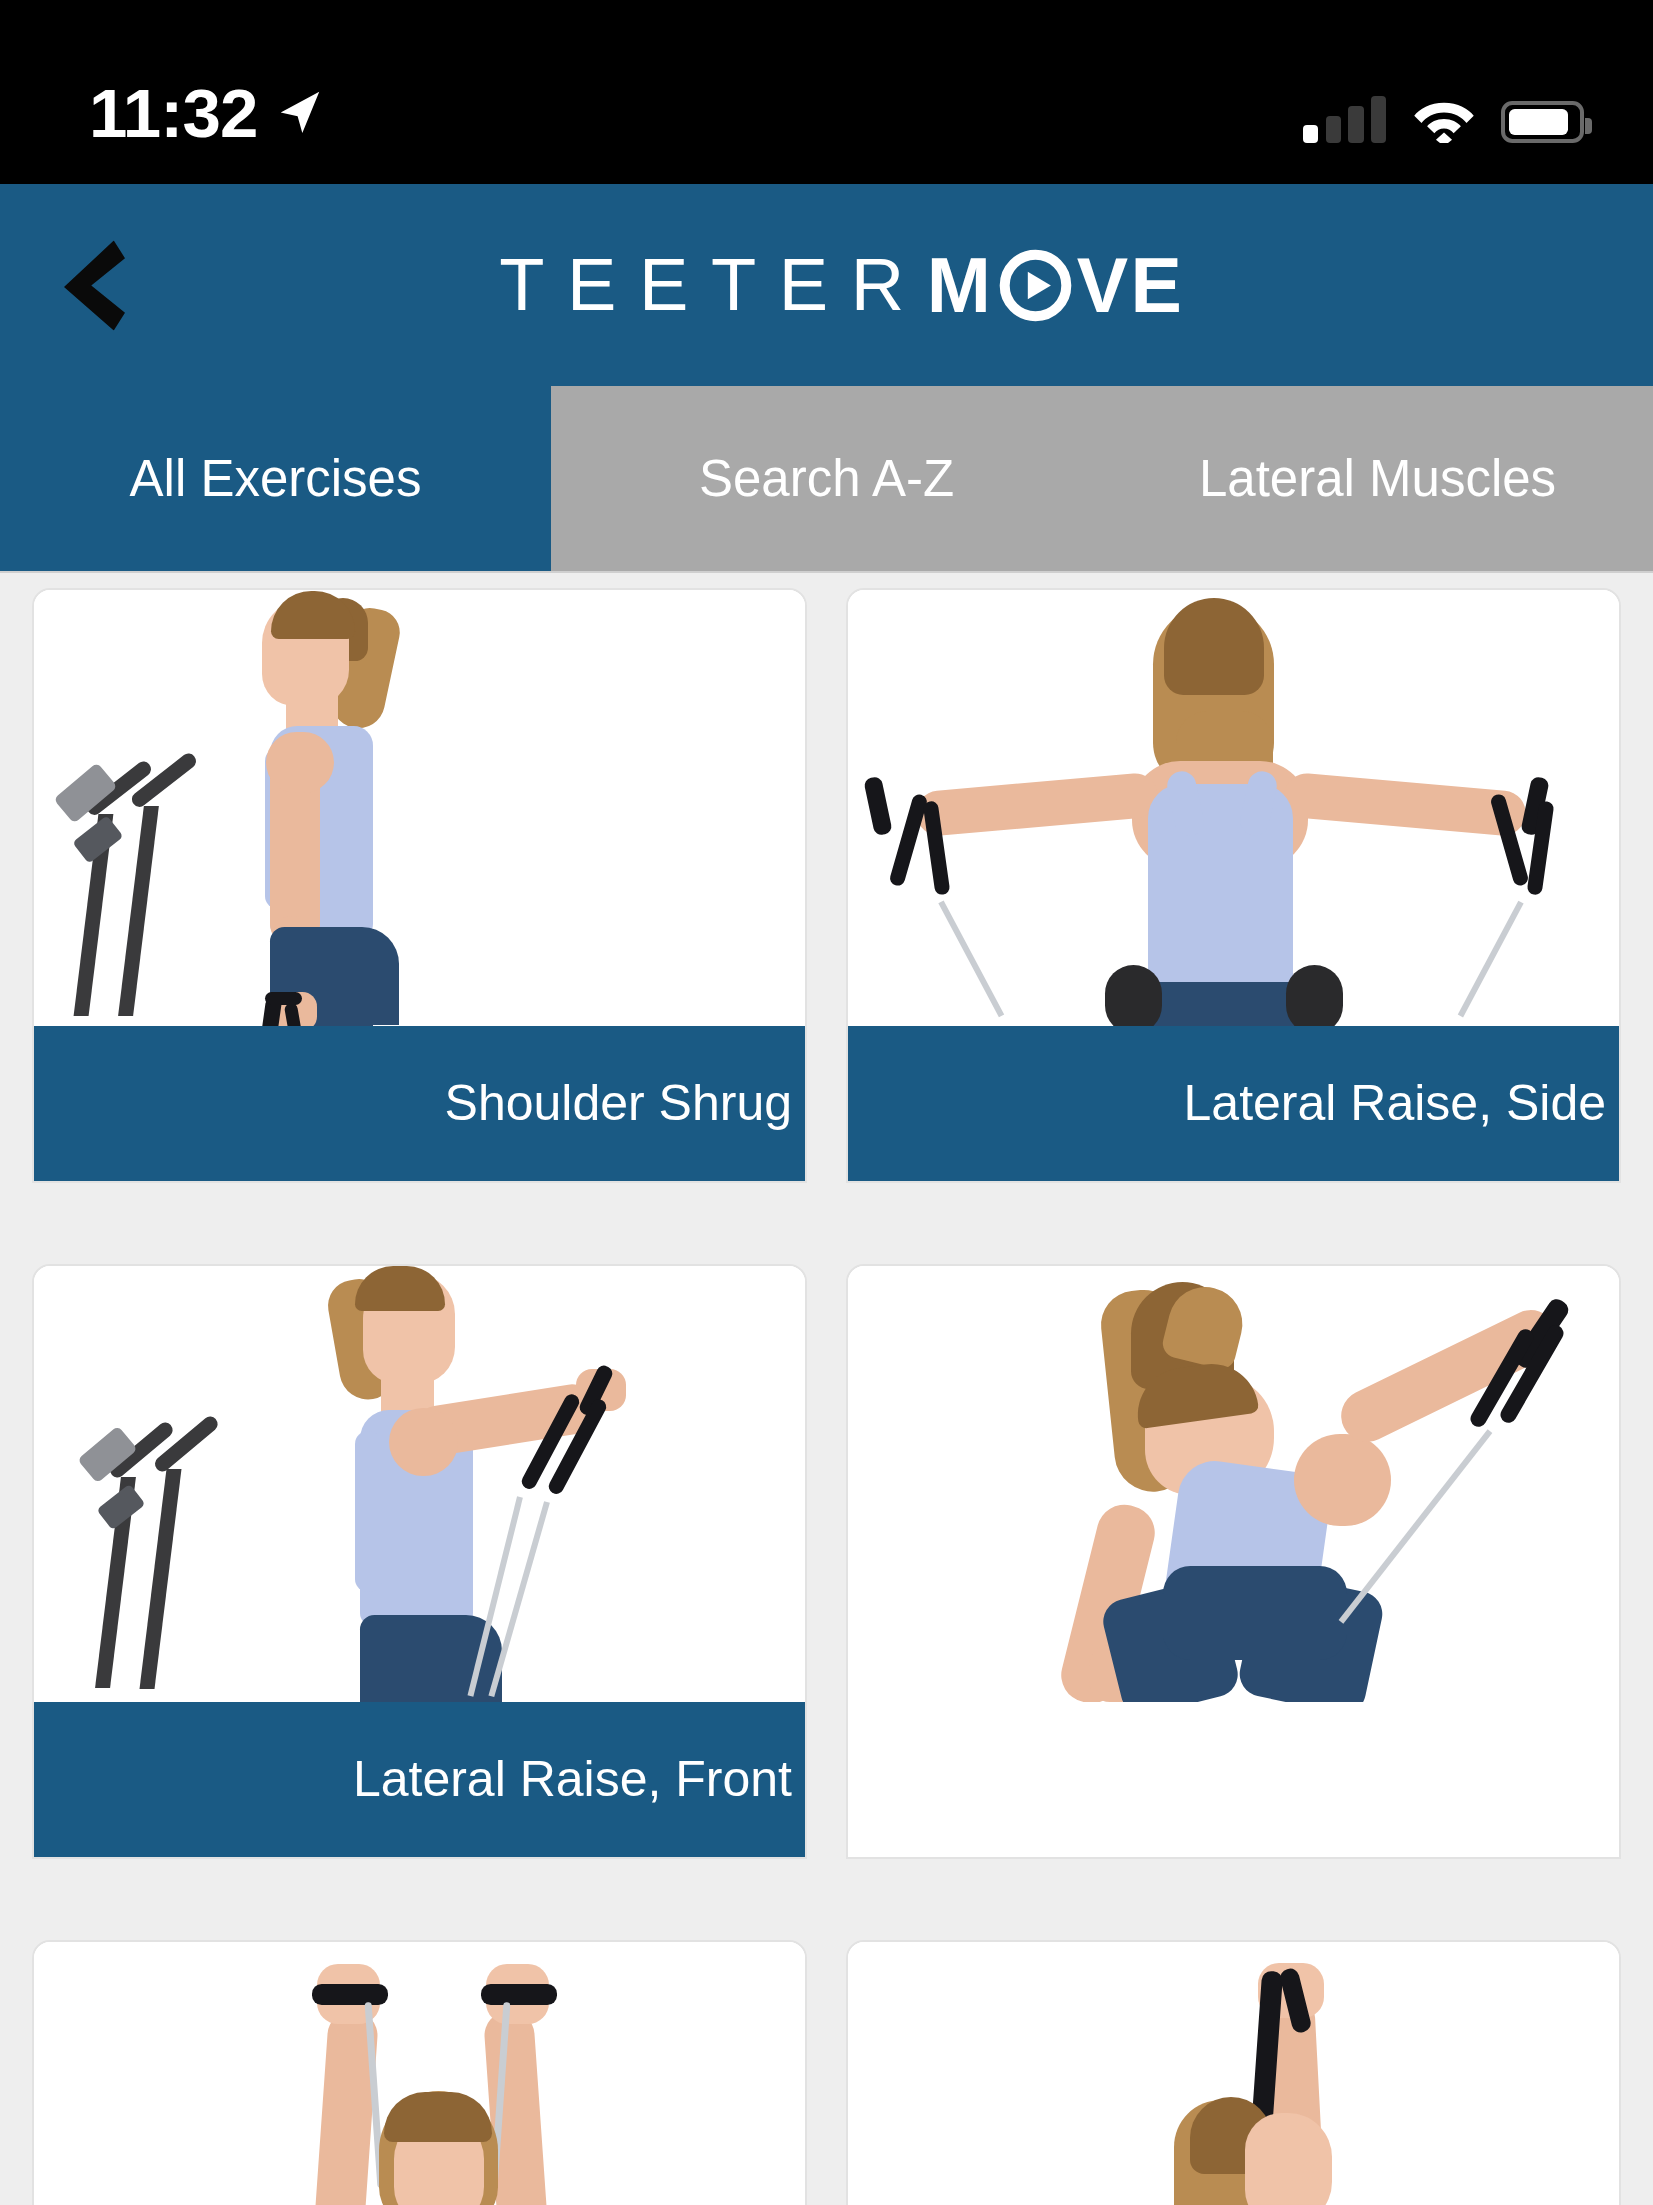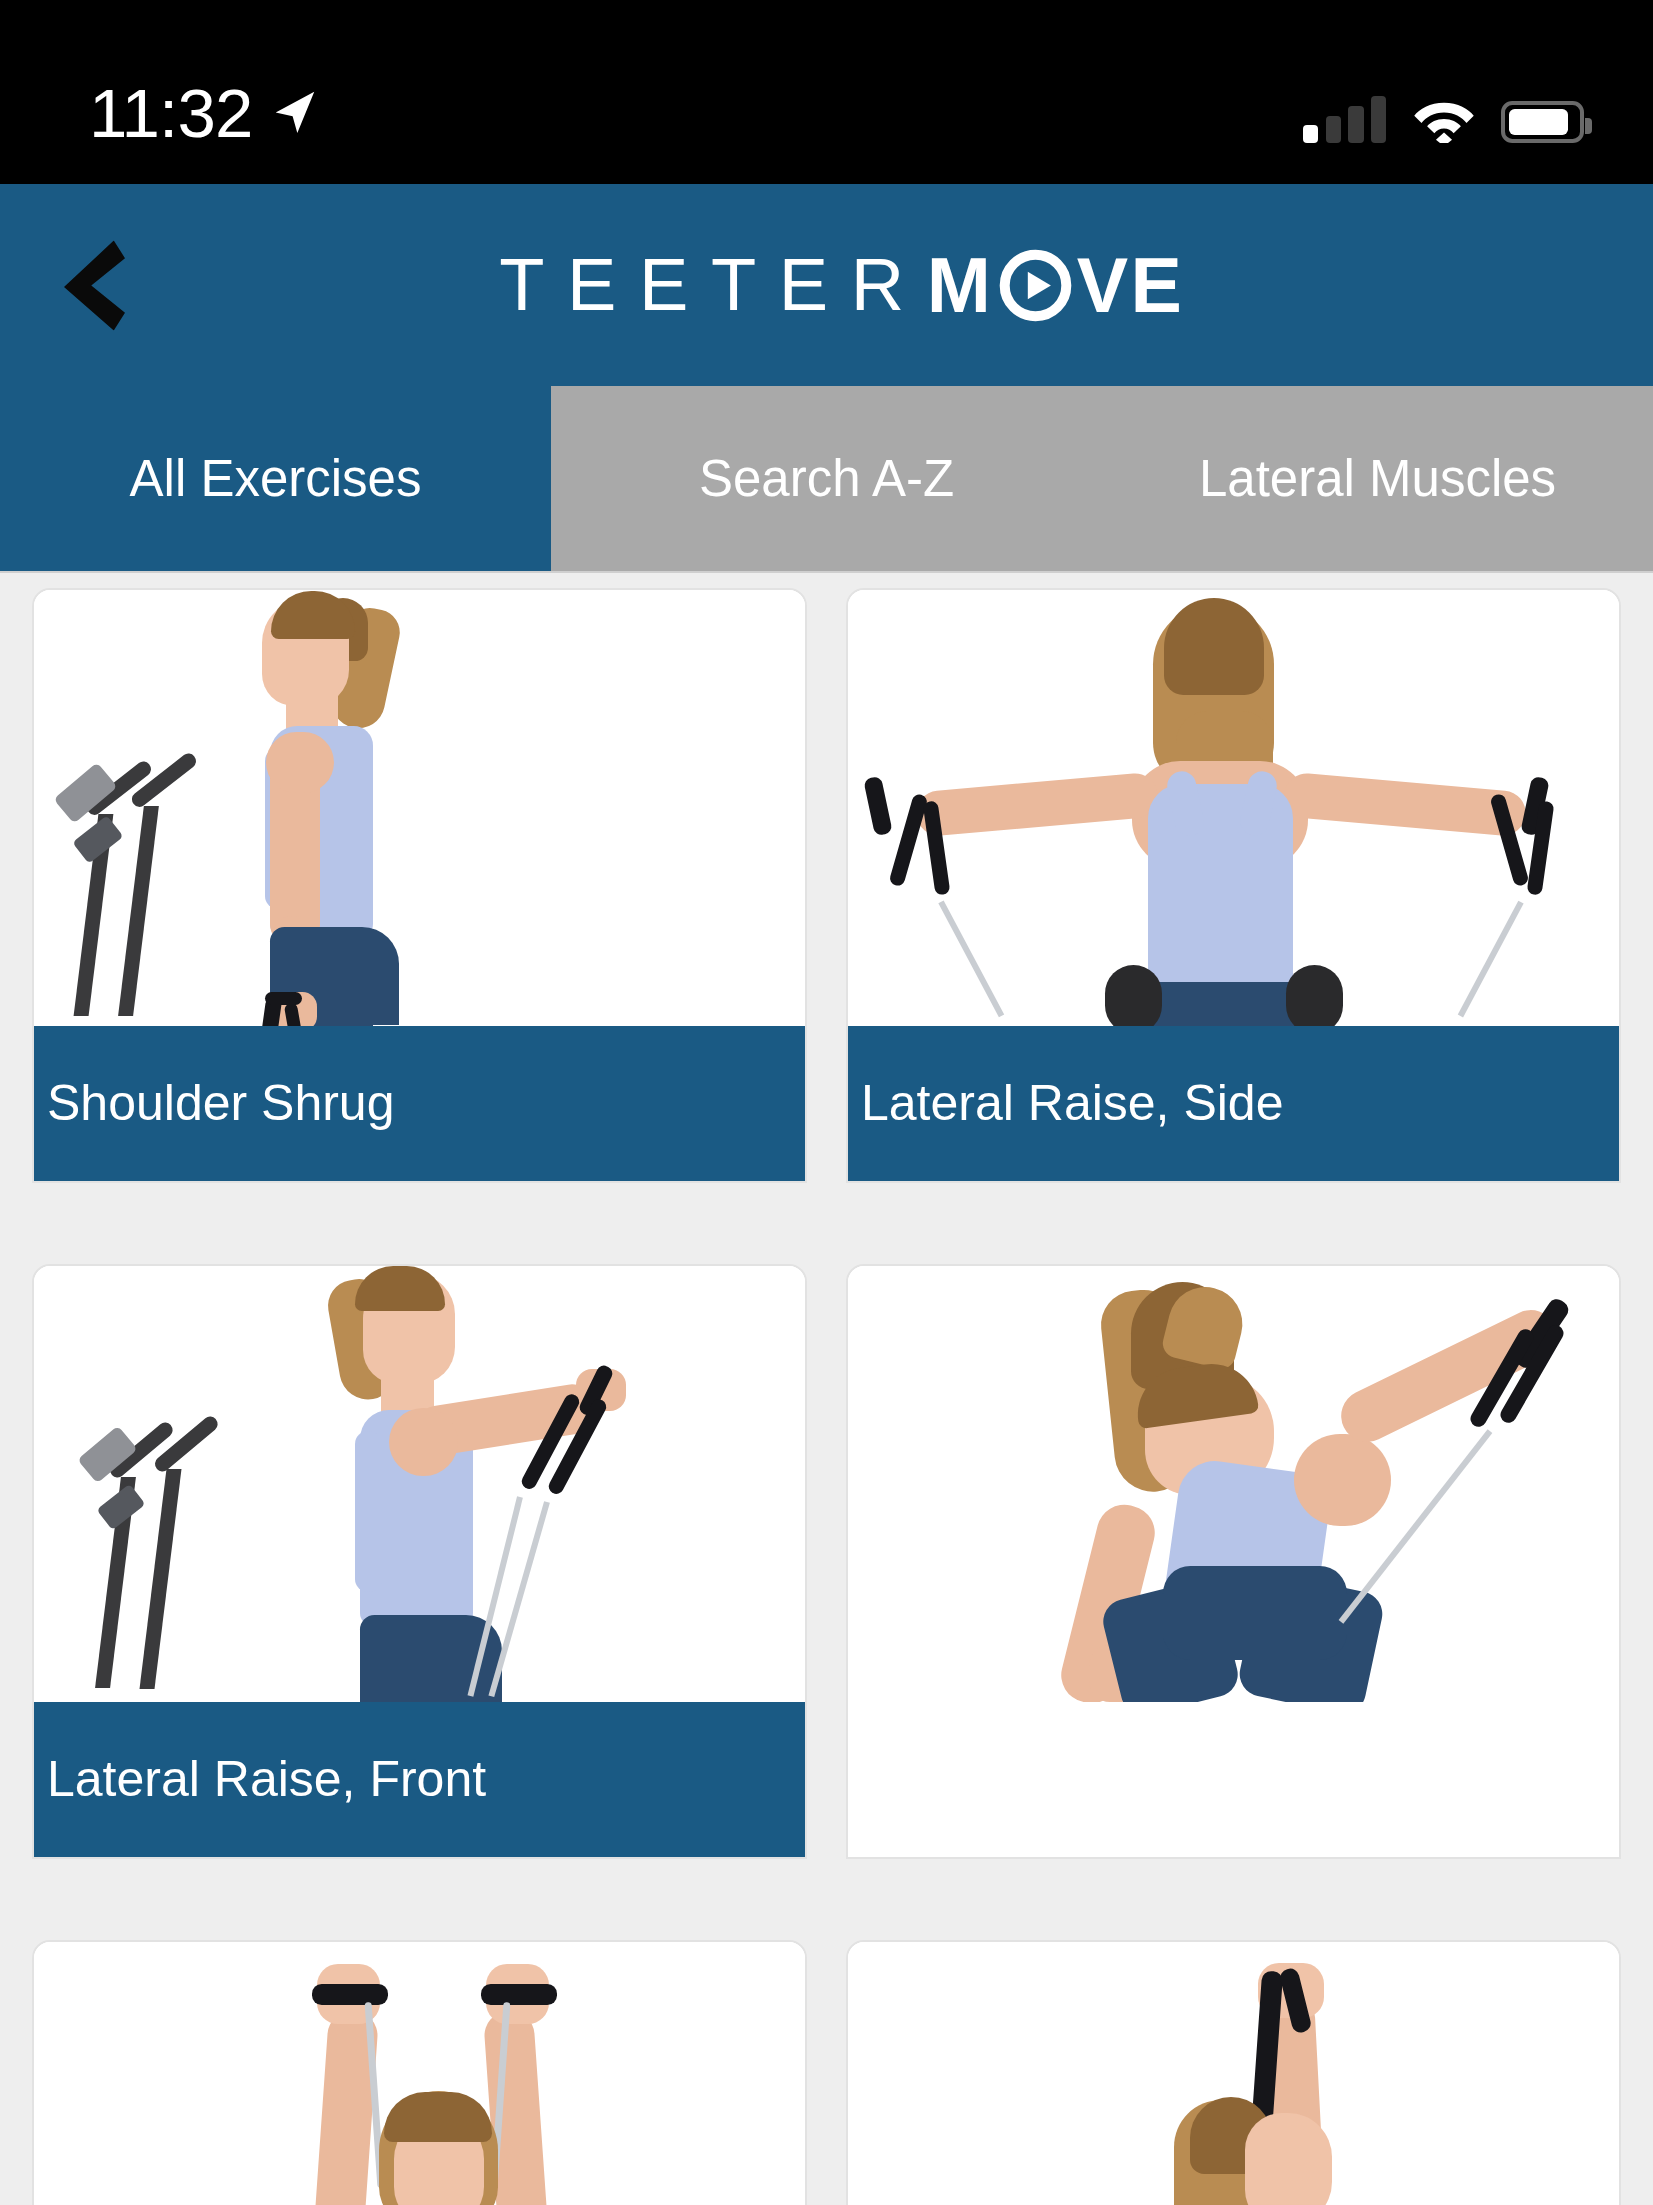--- a/index.html
+++ b/index.html
@@ -13,21 +13,21 @@
   
   .status-bar{
     position:relative;
     width:1653px; height:184px;
     background:#000000;
     display:flex; align-items:flex-end; justify-content:space-between;
     padding:0 69px 36px 89px;
   }
   .status-left{ display:flex; align-items:center; gap:18px; }
   .status-time{
-    color:#ffffff; font-size:69px; font-weight:400;
+    color:#ffffff; font-size:69px; font-weight:700;
     letter-spacing:-0.8px; line-height:1;
   }
   .loc-arrow{ display:block; width:47px; height:47px; margin-bottom:4.8px; }
   .status-right{ display:flex; align-items:flex-end; gap:27.4px; padding-bottom:4.8px; }
   .sig-bars{ display:flex; align-items:flex-end; gap:7.3px; height:47px; }
   .sig-bars i{ display:block; width:15.3px; border-radius:4px; background:#3a3a3a; }
   .sig-bars i:nth-child(1){ height:18px; background:#ffffff; }
   .sig-bars i:nth-child(2){ height:27.4px; }
   .sig-bars i:nth-child(3){ height:37px; }
   .sig-bars i:nth-child(4){ height:47px; }
@@ -106,21 +106,21 @@
   }
   .card-photo{
     position:relative;
     height:436px;
     background:#ffffff;
     overflow:hidden;
   }
   .card-label{
     background:#1a5a84;
     height:155px;
-    display:flex; align-items:center; justify-content:flex-start;
+    display:flex; align-items:center; justify-content:flex-end;
     padding:0 13px;
   }
   .card-label span{
     color:#ffffff; font-size:50px; font-weight:400;
     text-align:center; line-height:1.1; white-space:nowrap;
   }
   .card.partial .card-photo{ height:284px; }
 
   
   .fig{ position:absolute; inset:0; }

